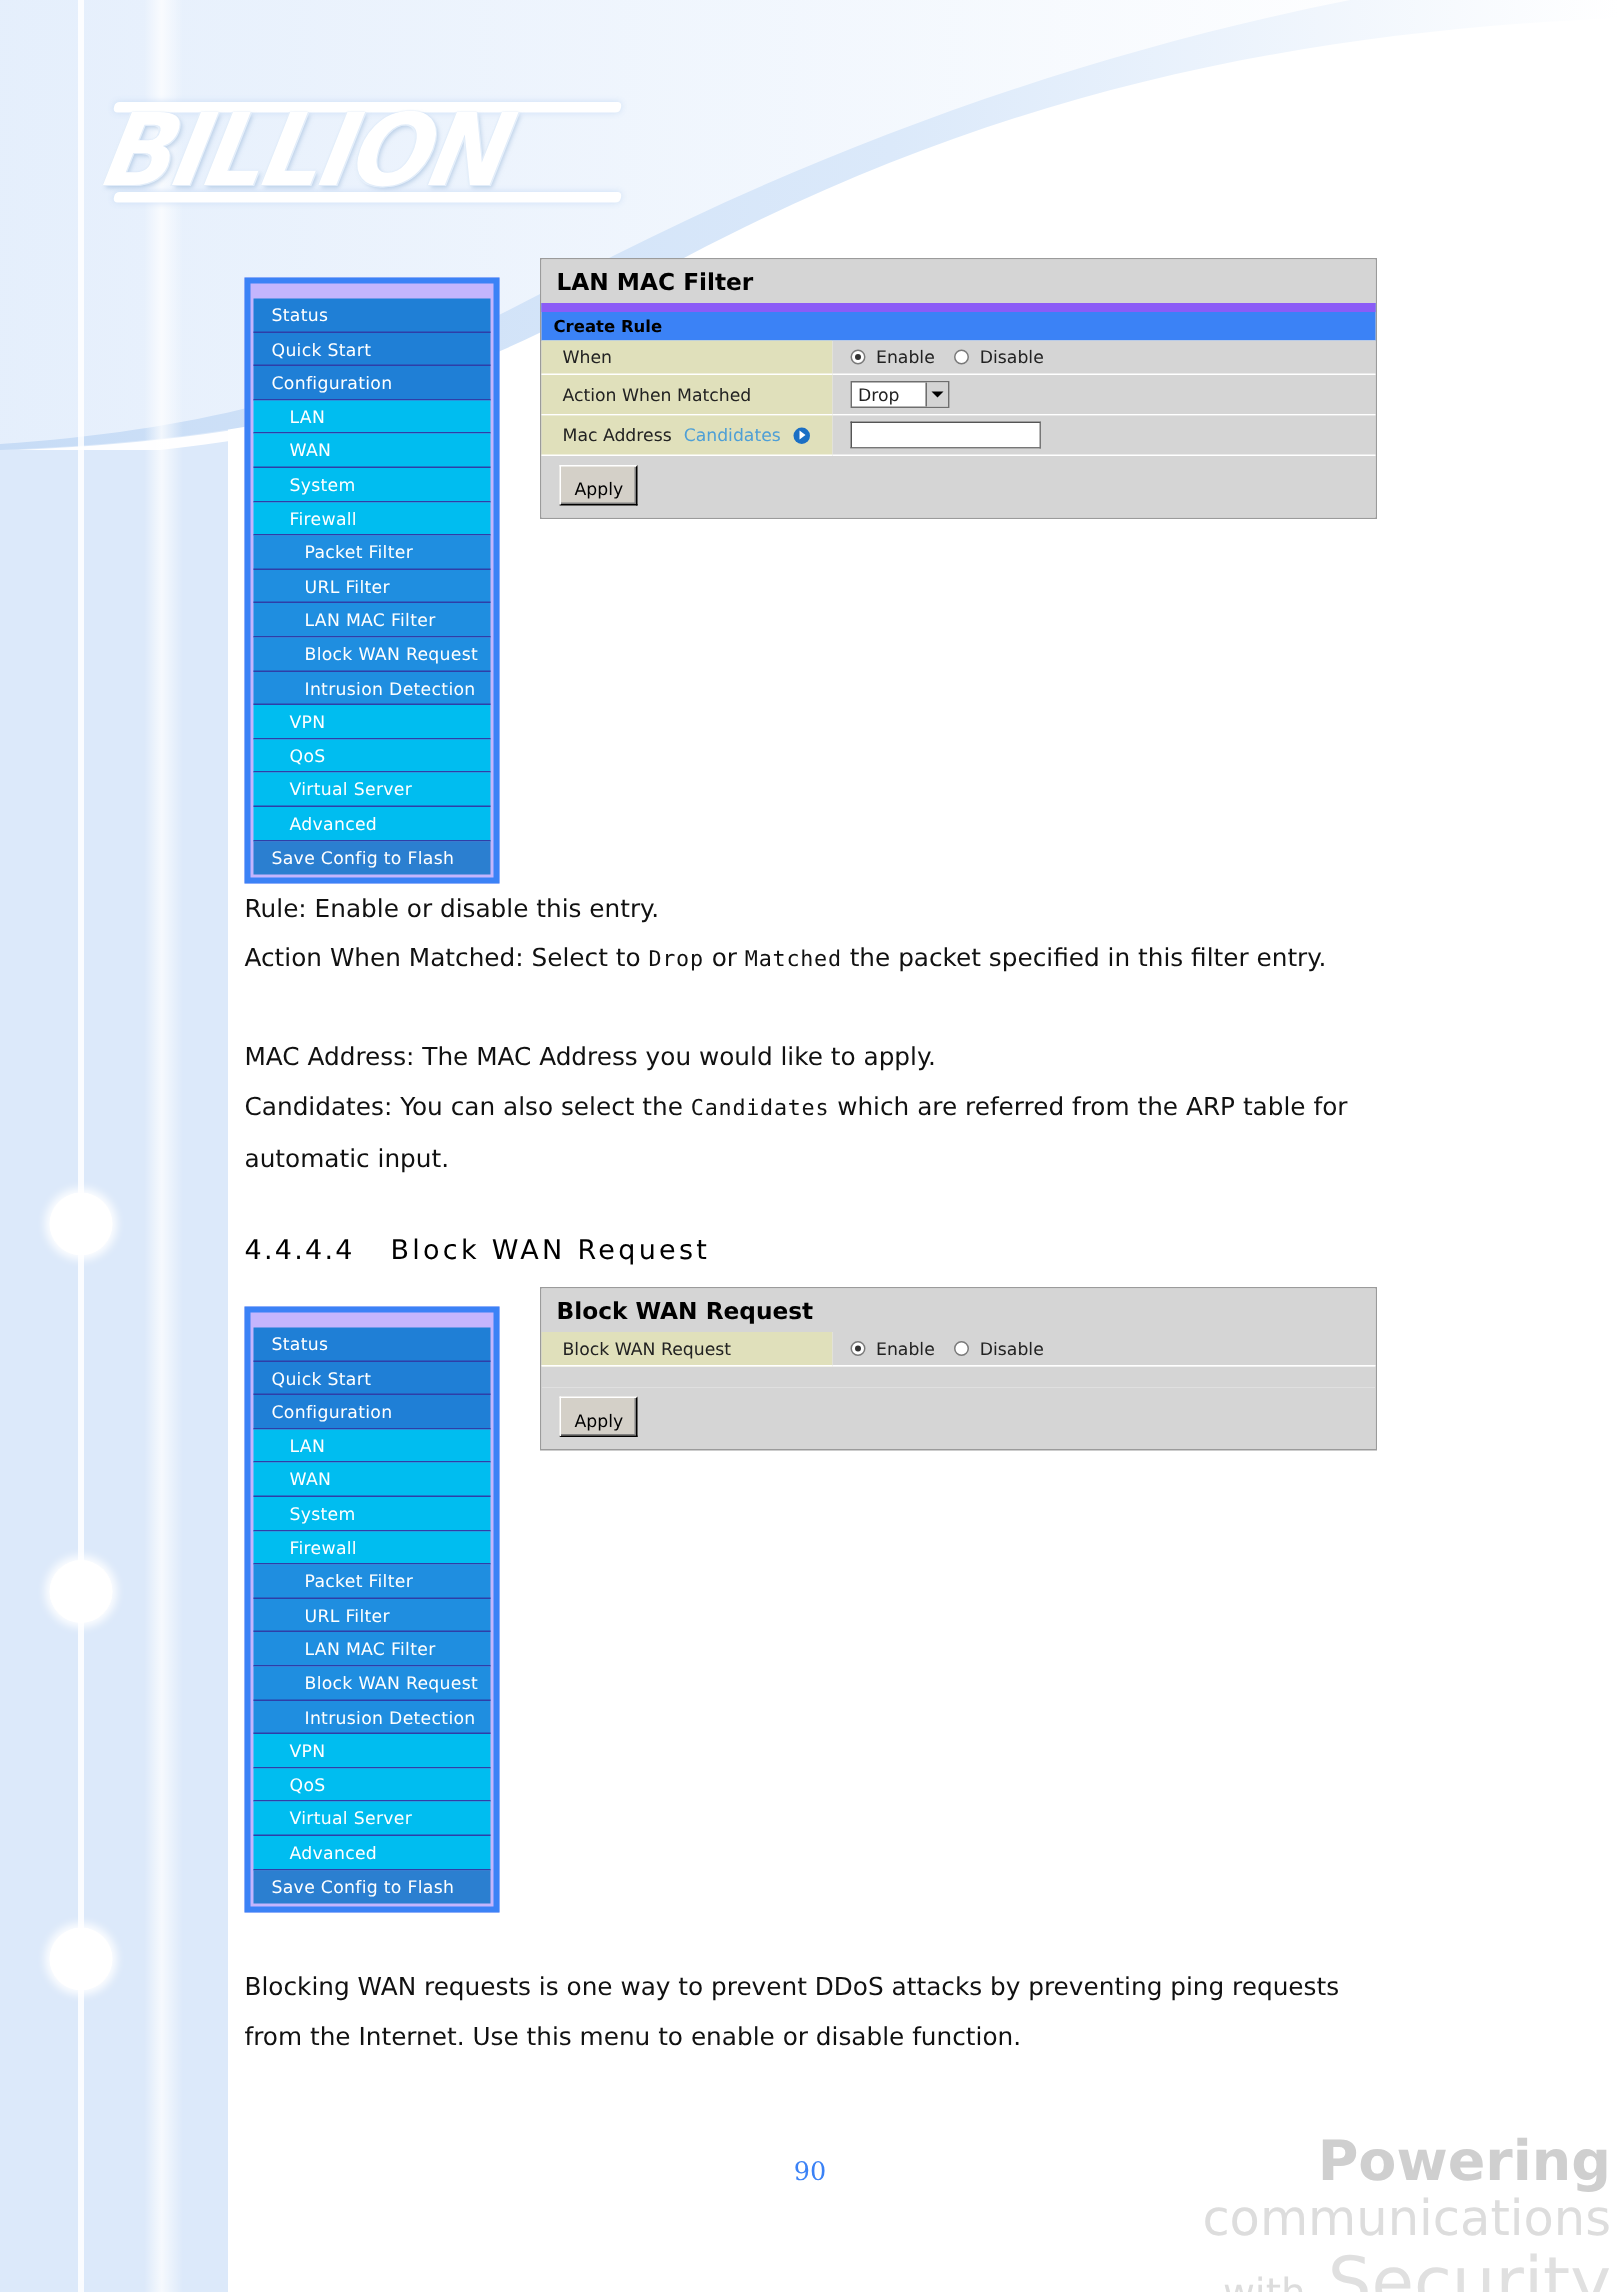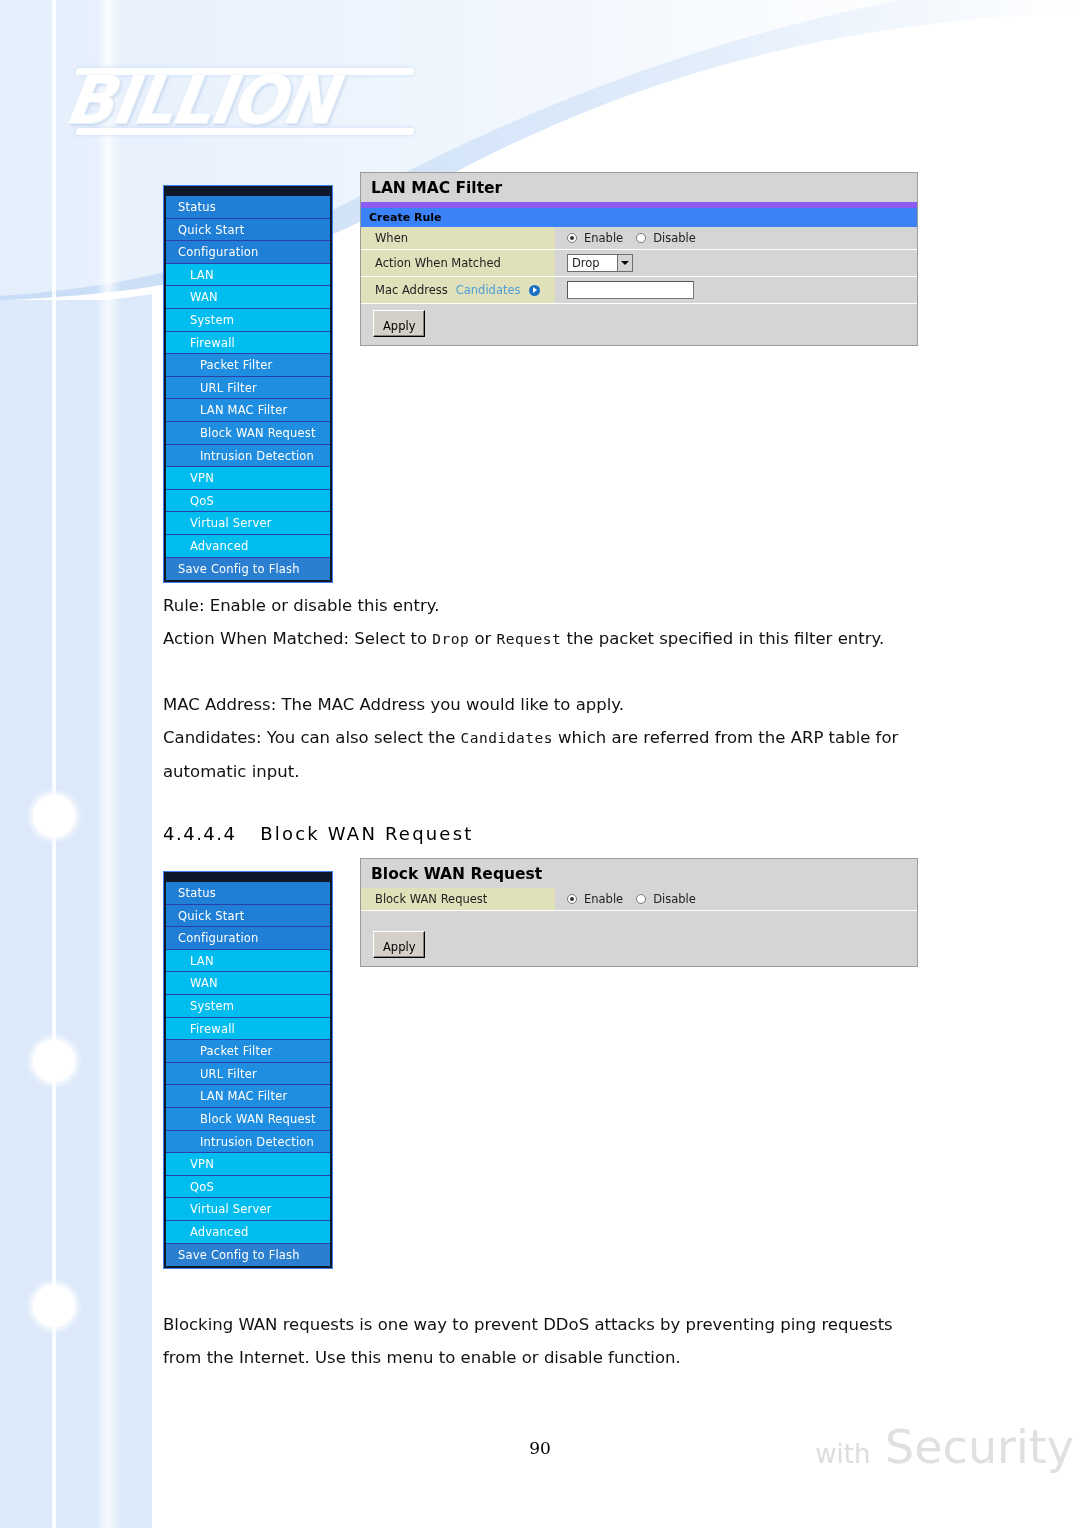--- a/index.html
+++ b/index.html
@@ -64,22 +64,22 @@
   .logo-bar.top{ top:6px; width:338px; }
   .logo-bar.bot{ top:66px; width:338px; }
 
   
   .page{ position:relative; z-index:10; }
 
   
   .ui-shot{ position:absolute; }
   .ui-sidebar{
     position:absolute; width:170px;
-    border:1px solid #3b82f6;
-    background:#0f172a;
+    border:4px solid #3b82f6;
+    background:#c4b5fd;
     padding:10px 2px 2px 2px;
     font-size:11.5px;
   }
   .nav-item{
     height:22.6px; line-height:22.6px;
     color:#ffffff;
     border-bottom:1px solid #2e3ea8;
     padding-left:12px;
     white-space:nowrap;
     font-family:"DejaVu Sans", sans-serif;
@@ -186,21 +186,21 @@
   }
   .para .mono{ font-family:"DejaVu Sans Mono", monospace; font-size:14.5px; letter-spacing:.5px; }
   .heading{
     position:absolute; left:163px;
     font-family:"DejaVu Sans", sans-serif;
     font-size:18px; color:#000; letter-spacing:2.2px;
   }
   .heading .num{ letter-spacing:1.5px; }
   .pageno{
     position:absolute; left:0; width:1080px; text-align:center;
-    font-family:"DejaVu Serif", serif; font-size:17px; color:#000000;
+    font-family:"DejaVu Serif", serif; font-size:17px; color:#3b82f6;
   }
   .footer-brand{
     position:absolute; right:6px; top:1422px; width:470px;
     text-align:right; line-height:1;
     font-family:"DejaVu Sans", sans-serif;
   }
   .fb1{ font-size:37px; color:#d6d6d6; }
   .fb1 b{ color:#cfcfcf; font-weight:bold; }
   .fb1 span{ color:#dddddd; font-weight:normal; font-size:33px; }
   .fb2{ font-size:46px; color:#e0e0e0; margin-top:2px; }
@@ -307,21 +307,21 @@
     </div>
 
     <div class="panel-foot">
       <span class="btn">Apply</span>
     </div>
   </div>
 
   <div class="para" style="top:589px;">Rule: Enable or disable this entry.</div>
 
   <div class="para" style="top:622px;">
-    <span>Action When Matched: Select to </span><span class="mono">Drop</span><span> or </span><span class="mono">Request</span><span> the packet specified in this filter entry.</span>
+    <span>Action When Matched: Select to </span><span class="mono">Drop</span><span> or </span><span class="mono">Matched</span><span> the packet specified in this filter entry.</span>
   </div>
 
   <div class="para" style="top:688px;">MAC Address: The MAC Address you would like to apply.</div>
 
   <div class="para" style="top:721px;">
     <span>Candidates: You can also select the </span><span class="mono">Candidates</span><span> which are referred from the ARP table for automatic input.</span>
   </div>
 
   <div class="heading" style="top:823px;">
     <span class="num">4.4.4.4</span>&nbsp;&nbsp;&nbsp;<span>Block WAN Request</span>
@@ -369,19 +369,23 @@
     <div class="panel-foot">
       <span class="btn">Apply</span>
     </div>
   </div>
 
   <div class="para" style="top:1308px; width:740px;">Blocking WAN requests is one way to prevent DDoS attacks by preventing ping requests from the Internet. Use this menu to enable or disable function.</div>
 
   <div class="pageno" style="top:1438px;">90</div>
 
   <div class="footer-brand">
+    <div class="fb1">
+      <b>Powering</b>
+      <span>communications</span>
+    </div>
     <div class="fb2">
       <small>with</small>
       <span>Security</span>
     </div>
   </div>
 
 </div>
 
 </body></html>

